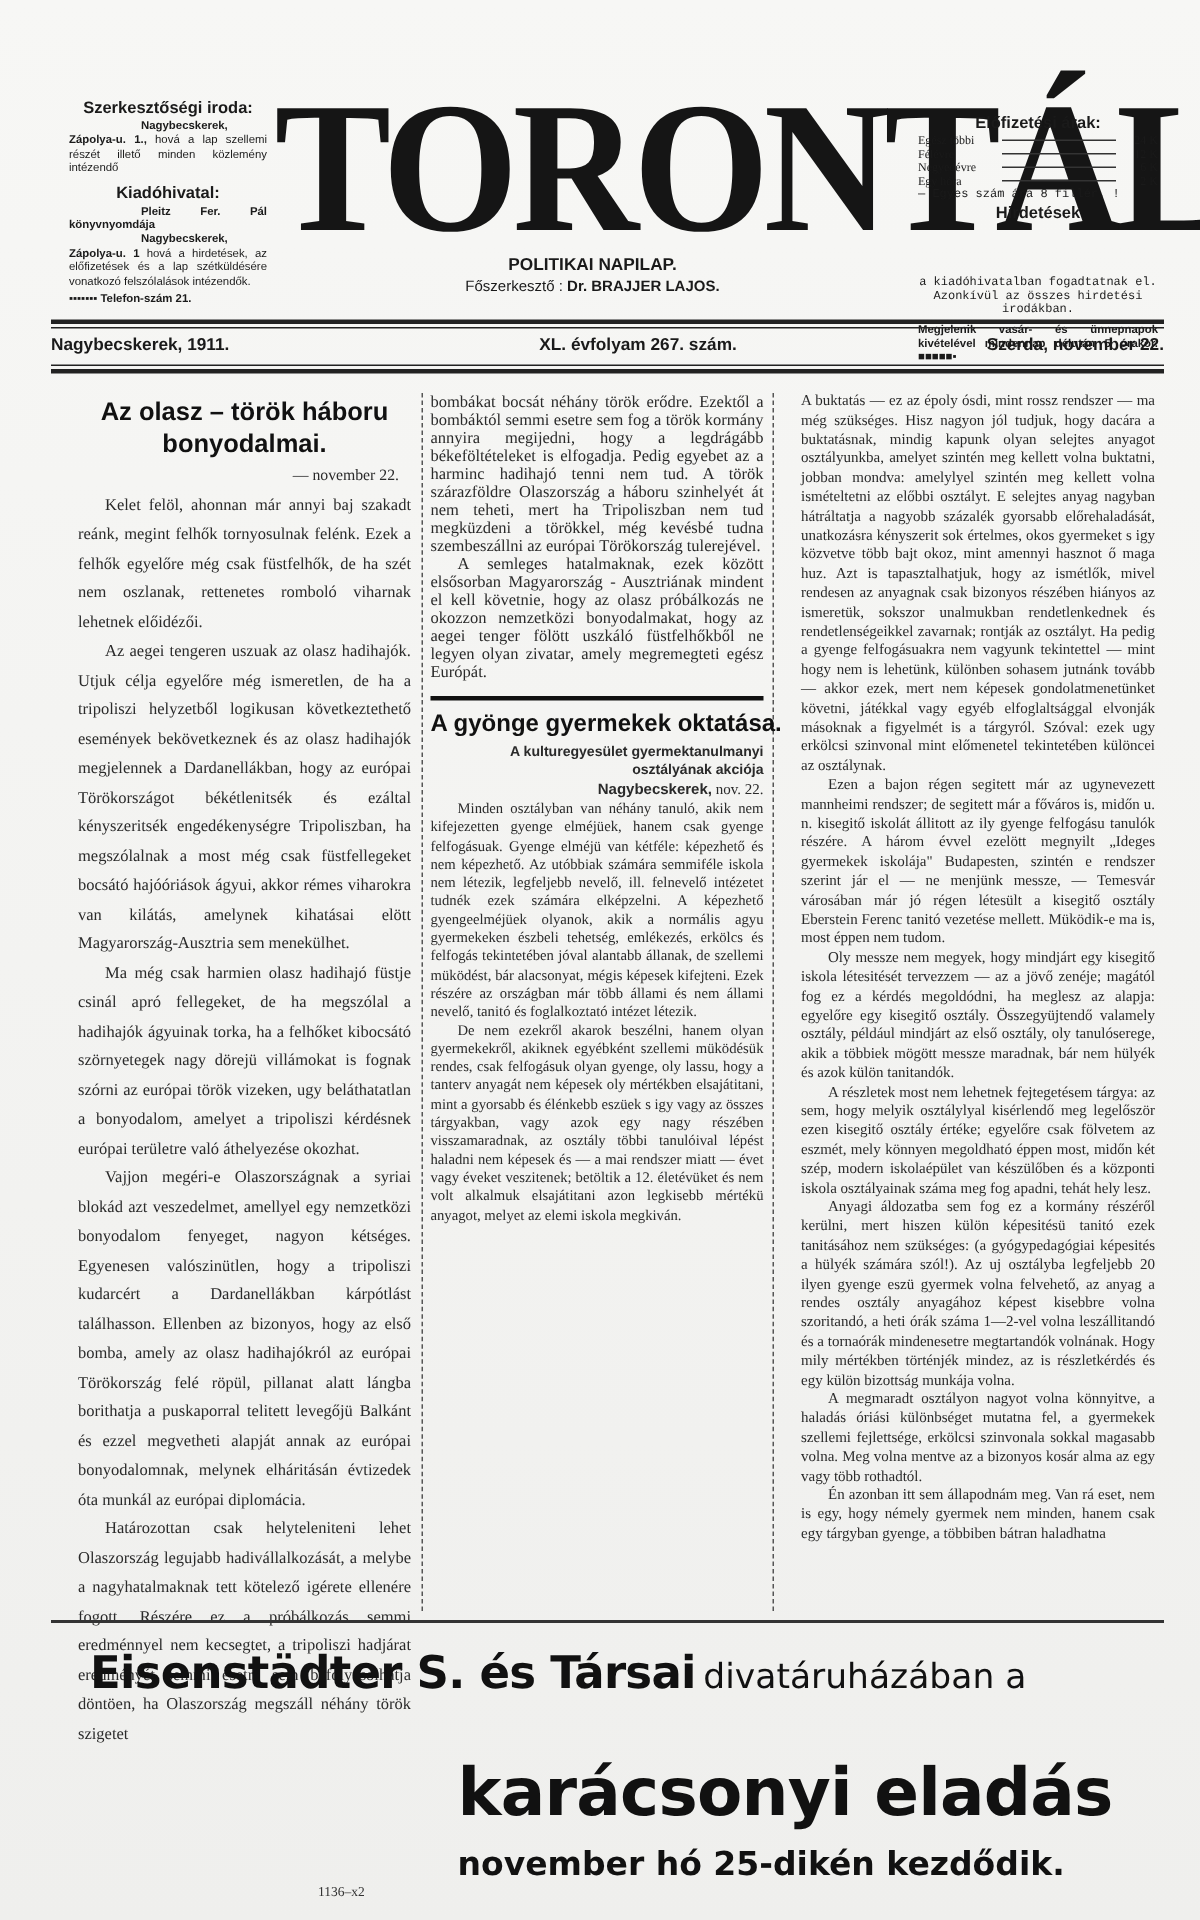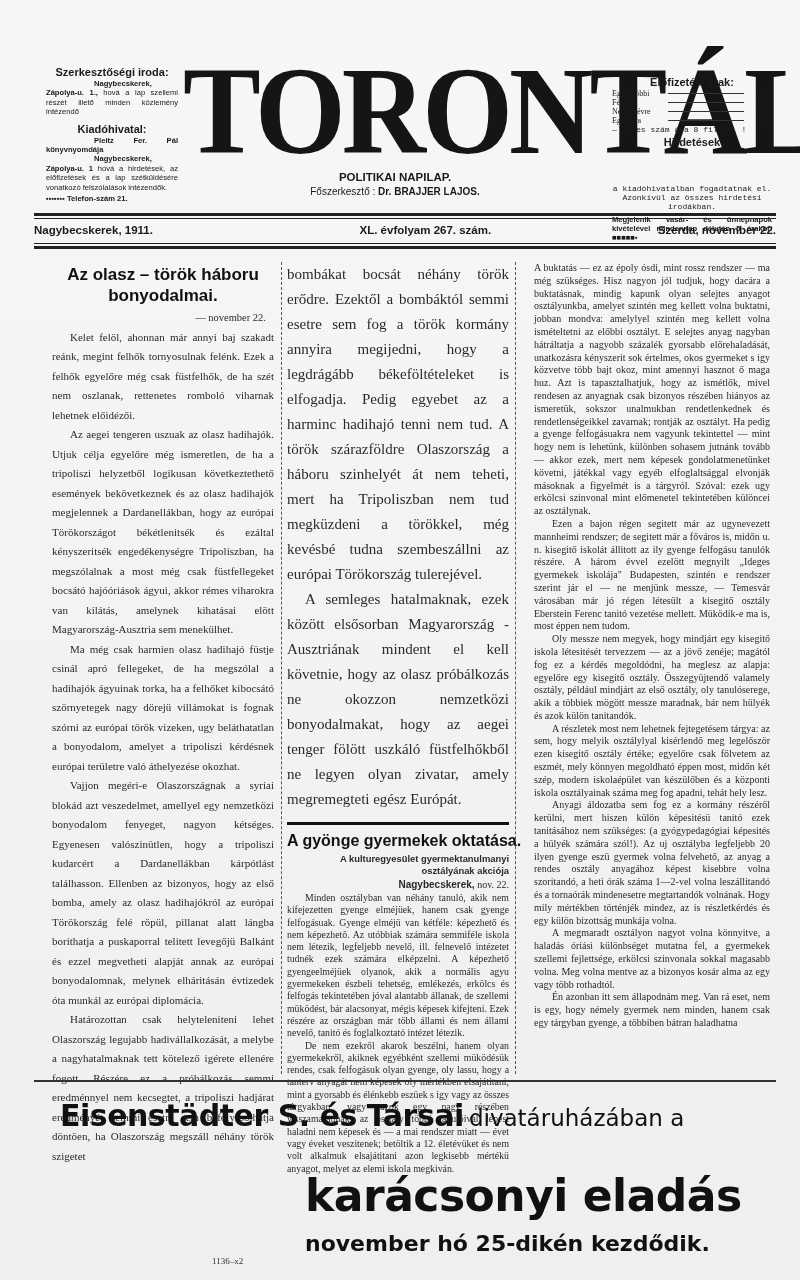--- a/index.html
+++ b/index.html
@@ -116,21 +116,21 @@
     <div class="art-title">Az olasz – török háboru bonyodalmai.</div>
     <div class="dateline">— november 22.</div>
     <p>Kelet felöl, ahonnan már annyi baj szakadt reánk, megint felhők tornyosulnak felénk. Ezek a felhők egyelőre még csak füstfelhők, de ha szét nem oszlanak, rettenetes romboló viharnak lehetnek előidézői.</p>
     <p>Az aegei tengeren uszuak az olasz hadihajók. Utjuk célja egyelőre még ismeretlen, de ha a tripoliszi helyzetből logikusan következtethető események bekövetkeznek és az olasz hadihajók megjelennek a Dardanellákban, hogy az európai Törökországot békétlenitsék és ezáltal kényszeritsék engedékenységre Tripoliszban, ha megszólalnak a most még csak füstfellegeket bocsátó hajóóriások ágyui, akkor rémes viharokra van kilátás, amelynek kihatásai elött Magyarország-Ausztria sem menekülhet.</p>
     <p>Ma még csak harmien olasz hadihajó füstje csinál apró fellegeket, de ha megszólal a hadihajók ágyuinak torka, ha a felhőket kibocsátó szörnyetegek nagy dörejü villámokat is fognak szórni az európai török vizeken, ugy beláthatatlan a bonyodalom, amelyet a tripoliszi kérdésnek európai területre való áthelyezése okozhat.</p>
     <p>Vajjon megéri-e Olaszországnak a syriai blokád azt veszedelmet, amellyel egy nemzetközi bonyodalom fenyeget, nagyon kétséges. Egyenesen valószinütlen, hogy a tripoliszi kudarcért a Dardanellákban kárpótlást találhasson. Ellenben az bizonyos, hogy az első bomba, amely az olasz hadihajókról az európai Törökország felé röpül, pillanat alatt lángba borithatja a puskaporral telitett levegőjü Balkánt és ezzel megvetheti alapját annak az európai bonyodalomnak, melynek elháritásán évtizedek óta munkál az európai diplomácia.</p>
     <p>Határozottan csak helyteleniteni lehet Olaszország legujabb hadivállalkozását, a melybe a nagyhatalmaknak tett kötelező igérete ellenére fogott. Részére ez a próbálkozás semmi eredménnyel nem kecsegtet, a tripoliszi hadjárat eredményét semmi esetre sem befolyásolhatja döntöen, ha Olaszország megszáll néhány török szigetet</p>
   </div>
 
   <div class="col col2">
-    <div style="font-size:15px;line-height:25px">
+    <div style="font-size:11px;line-height:12px">
       <p class="noind">bombákat bocsát néhány török erődre. Ezektől a bombáktól semmi esetre sem fog a török kormány annyira megijedni, hogy a legdrágább békeföltételeket is elfogadja. Pedig egyebet az a harminc hadihajó tenni nem tud. A török szárazföldre Olaszország a háboru szinhelyét át nem teheti, mert ha Tripoliszban nem tud megküzdeni a törökkel, még kevésbé tudna szembeszállni az európai Törökország tulerejével.</p>
       <p>A semleges hatalmaknak, ezek között elsősorban Magyarország - Ausztriának mindent el kell követnie, hogy az olasz próbálkozás ne okozzon nemzetközi bonyodalmakat, hogy az aegei tenger fölött uszkáló füstfelhőkből ne legyen olyan zivatar, amely megremegteti egész Európát.</p>
     </div>
     <div class="sep-thick"></div>
     <div class="art2-title">A gyönge gyermekek oktatása.</div>
     <div class="art2-sub">A kulturegyesület gyermektanulmanyi osztályának akciója</div>
     <div class="art2-dl"><b>Nagybecskerek,</b> <span>nov. 22.</span></div>
     <div class="body2">
       <p>Minden osztályban van néhány tanuló, akik nem kifejezetten gyenge elméjüek, hanem csak gyenge felfogásuak. Gyenge elméjü van kétféle: képezhető és nem képezhető. Az utóbbiak számára semmiféle iskola nem létezik, legfeljebb nevelő, ill. felnevelő intézetet tudnék ezek számára elképzelni. A képezhető gyengeelméjüek olyanok, akik a normális agyu gyermekeken észbeli tehetség, emlékezés, erkölcs és felfogás tekintetében jóval alantabb állanak, de szellemi müködést, bár alacsonyat, mégis képesek kifejteni. Ezek részére az országban már több állami és nem állami nevelő, tanitó és foglalkoztató intézet létezik.</p>
       <p>De nem ezekről akarok beszélni, hanem olyan gyermekekről, akiknek egyébként szellemi müködésük rendes, csak felfogásuk olyan gyenge, oly lassu, hogy a tanterv anyagát nem képesek oly mértékben elsajátitani, mint a gyorsabb és élénkebb eszüek s igy vagy az összes tárgyakban, vagy azok egy nagy részében visszamaradnak, az osztály többi tanulóival lépést haladni nem képesek és — a mai rendszer miatt — évet vagy éveket veszitenek; betöltik a 12. életévüket és nem volt alkalmuk elsajátitani azon legkisebb mértékü anyagot, melyet az elemi iskola megkiván.</p>

